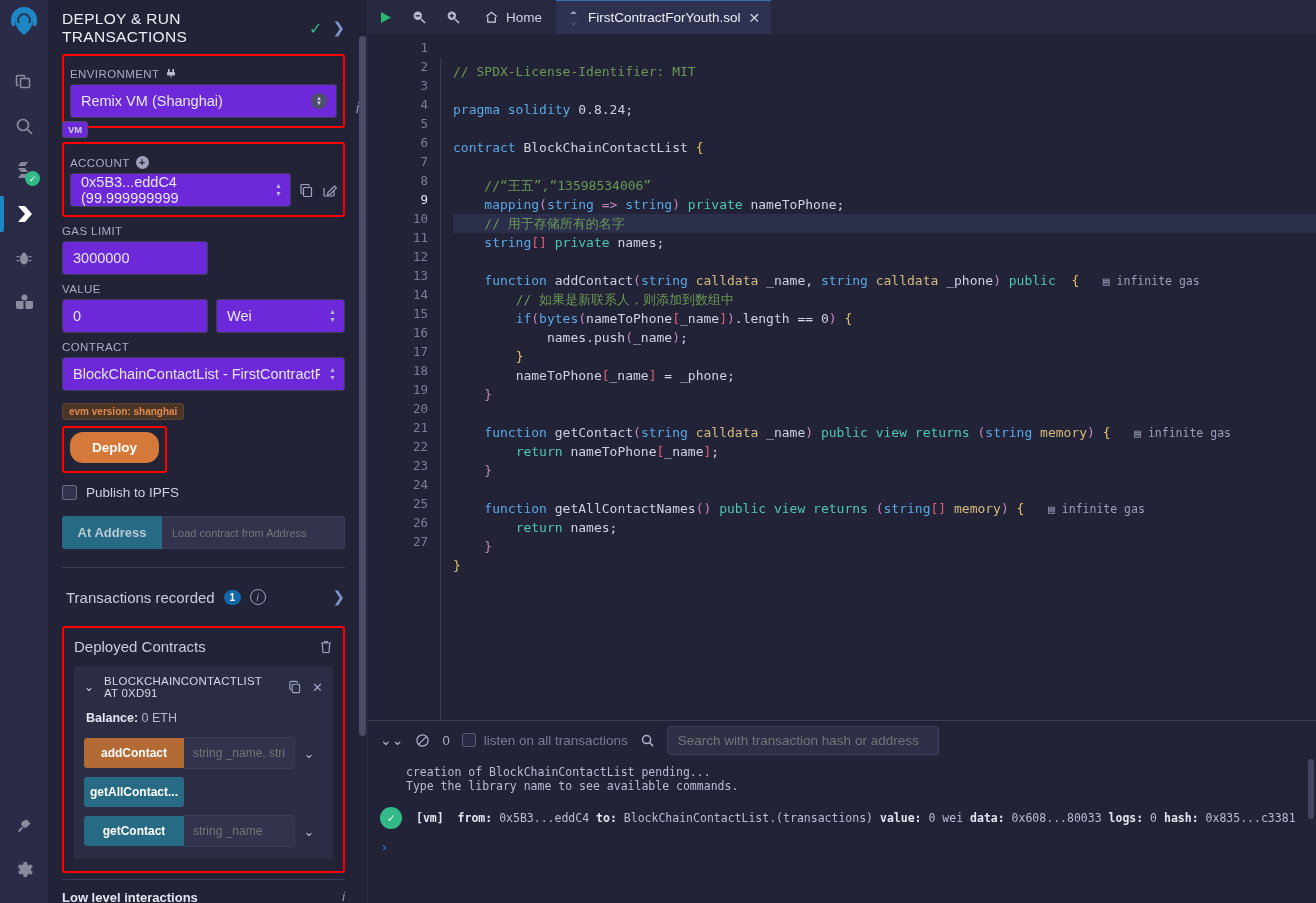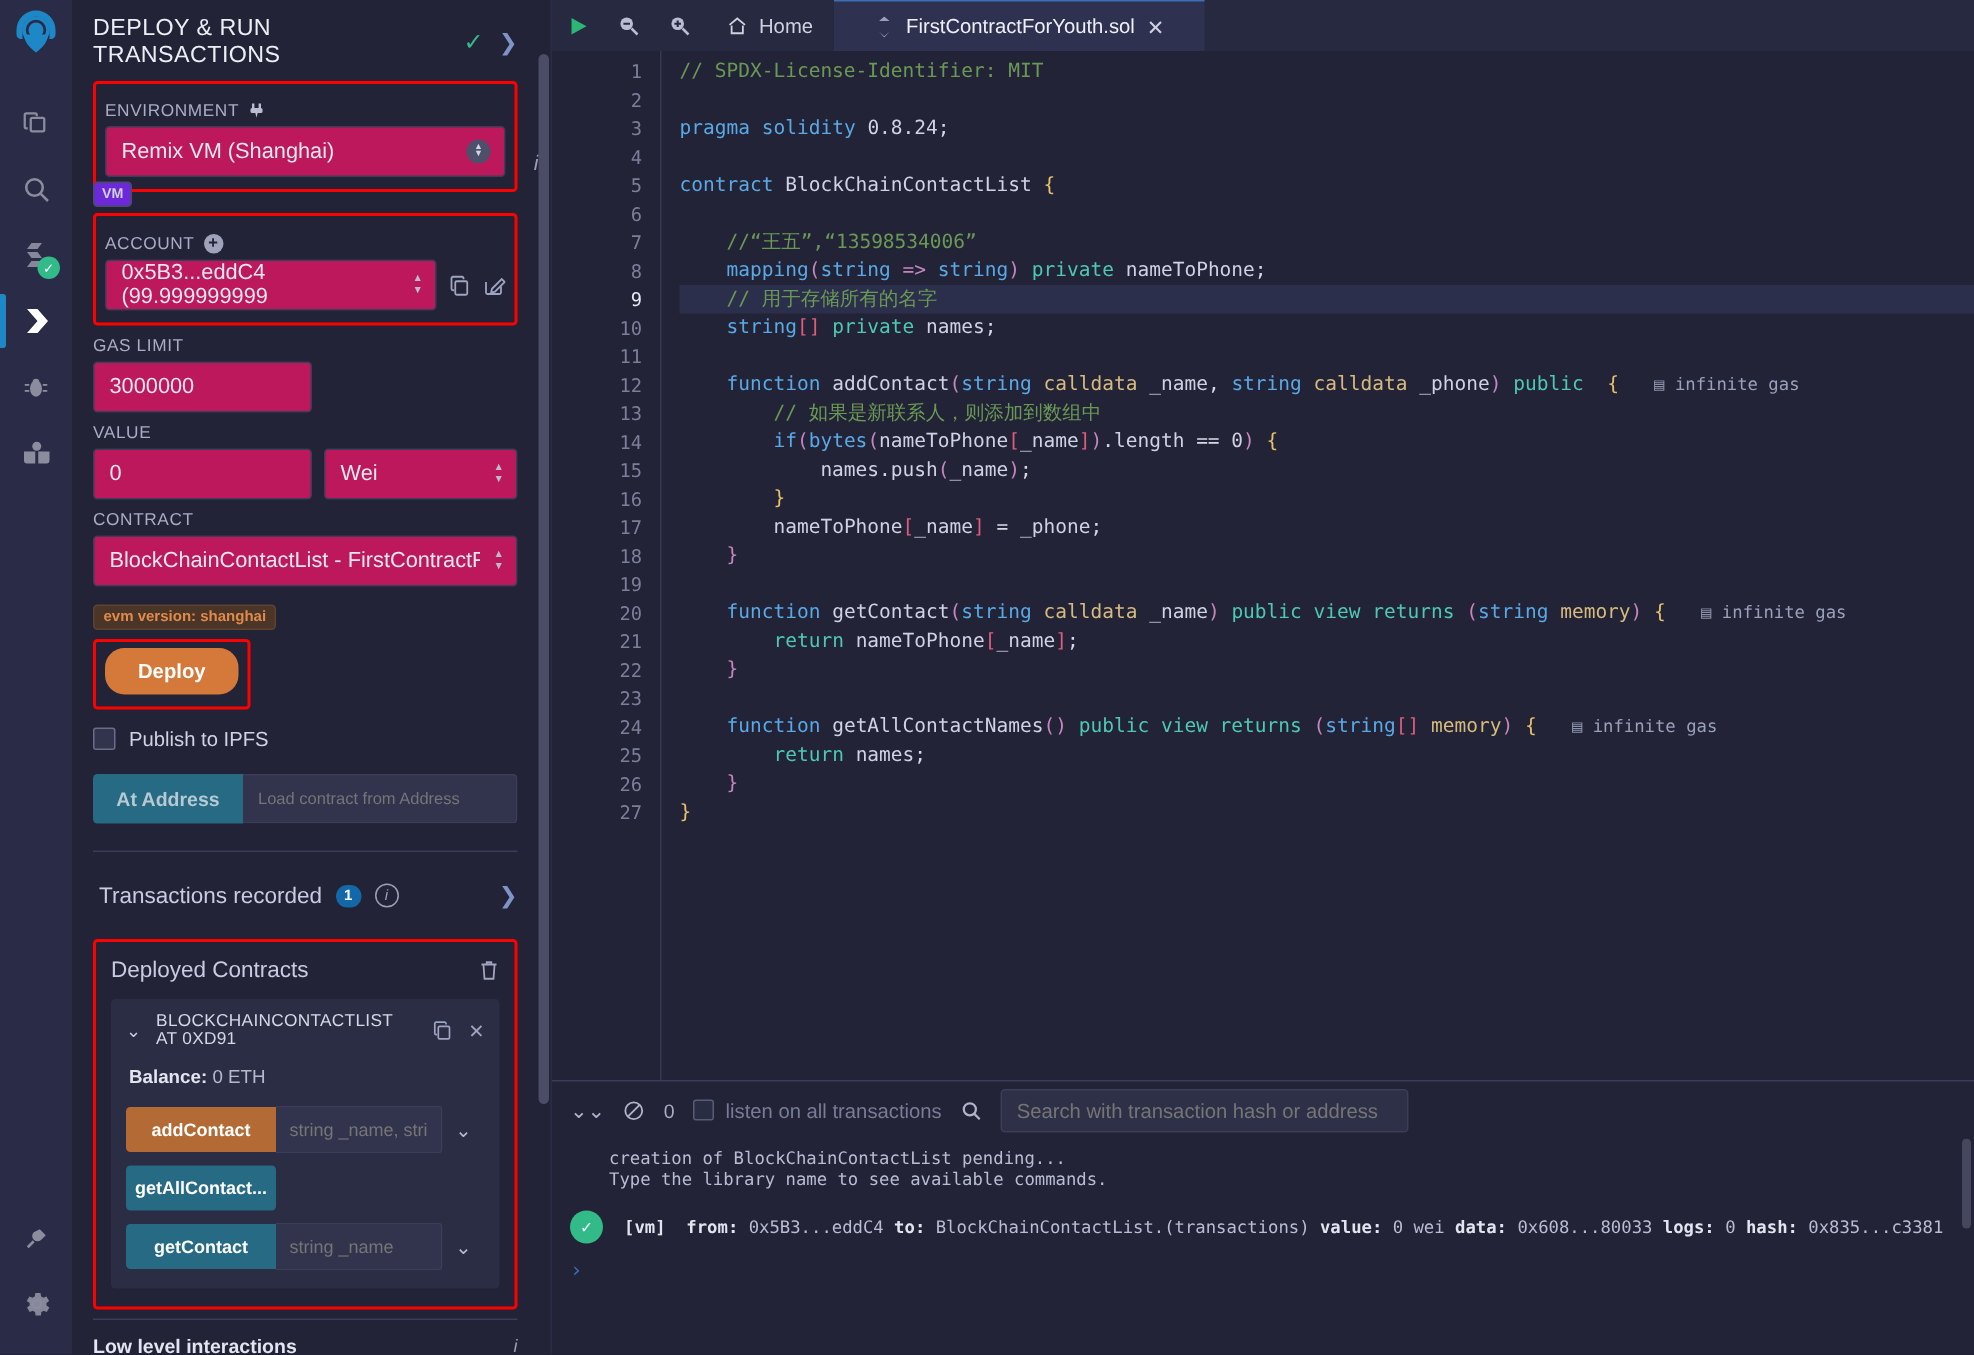--- a/index.html
+++ b/index.html
@@ -61,21 +61,21 @@
   .check-ok { color: #32ba89; font-size: 16px; }
   .chev-right { color: #7f93c8; font-size: 15px; }
 
   .sec { padding: 0 14px; }
   .field-label {
     font-size: 11.5px; letter-spacing: .4px; color: #a9adc4;
     text-transform: uppercase; margin: 8px 0 4px 0;
     display: flex; align-items: center; gap: 6px;
   }
   .ctl {
-    background: #be185d; border: 1px solid #3b3d59; border-radius: 3px;
+    background: #6d28d9; border: 1px solid #3b3d59; border-radius: 3px;
     height: 34px; color: #e4e6f0; font-size: 14.5px;
     display: flex; align-items: center; padding: 0 10px;
     position: relative; width: 100%;
   }
   .ctl.sel { padding-right: 24px; }
   .spin {
     position: absolute; right: 8px; top: 50%; transform: translateY(-50%);
     display: flex; flex-direction: column; gap: 2px; color: #b9bcd0;
   }
   .spin i { font-style: normal; font-size: 7px; line-height: 6px; }
@@ -192,21 +192,21 @@
   .tb-ic {
     width: 34px; display: flex; align-items: center; justify-content: center;
     color: #b9bdd2;
   }
   .tb-ic.play { color: #2bb673; }
   .home-tab {
     display: flex; align-items: center; gap: 7px; padding: 0 14px;
     color: #ced1e0; font-size: 13.5px;
   }
   .file-tab {
-    display: flex; align-items: center; gap: 8px; padding: 0 27px;
+    display: flex; align-items: center; gap: 8px; padding: 0 11px;
     background: #2e3150; color: #eef0f7; font-size: 13.5px;
     border-top: 1px solid #3c6fb5;
   }
   .file-tab .close { color: #cfd2e2; font-size: 14px; }
   .sol-ic { color: #9aa0bb; font-size: 13px; }
 
   #code-wrap {
     flex: 1; display: flex; overflow: hidden; position: relative;
     background: #222336;
   }
@@ -214,20 +214,21 @@
     width: 72px; flex: 0 0 72px; text-align: right; padding: 4px 12px 0 0;
     color: #7b7f99; font-family: "DejaVu Sans Mono", monospace; font-size: 12.5px;
     line-height: 19px; background: #222336;
   }
   #gutter .cur { color: #e6e8f2; }
   #code {
     flex: 1; padding: 4px 0 0 12px; overflow: hidden;
     font-family: "DejaVu Sans Mono", monospace; font-size: 13px;
     line-height: 19px; white-space: pre; color: #d5d8e6;
     border-left: 1px solid #363853;
+    margin-top: 24px;
   }
   .cl { display: block; height: 19px; }
   .cl.hl { background: #2c2f4b; }
   .k-com { color: #6a9955; }
   .k-kw  { color: #5aa9e6; }
   .k-type{ color: #4ec9b0; }
   .k-num { color: #cfd2e2; }
   .k-par { color: #c586c0; }
   .k-brk { color: #e8c26b; }
   .k-var { color: #cfd2e2; }

